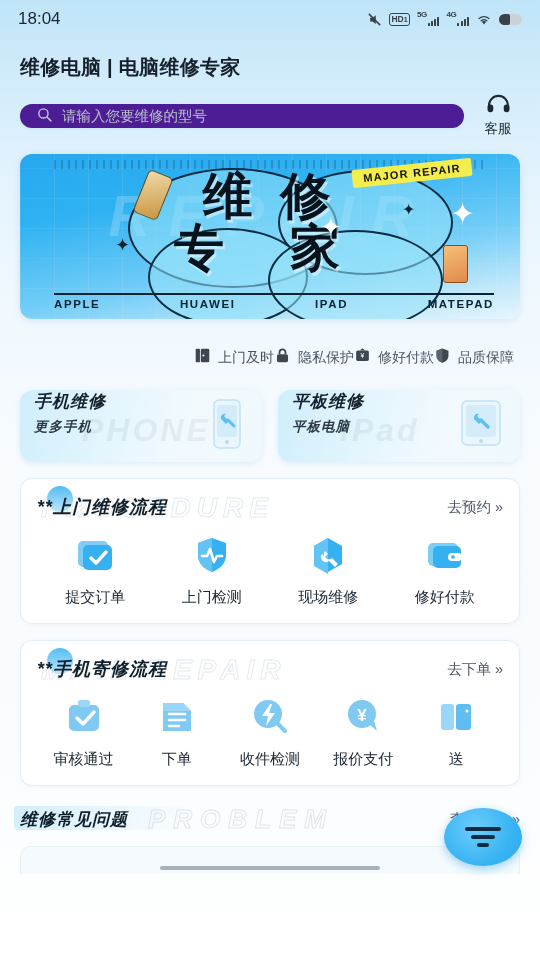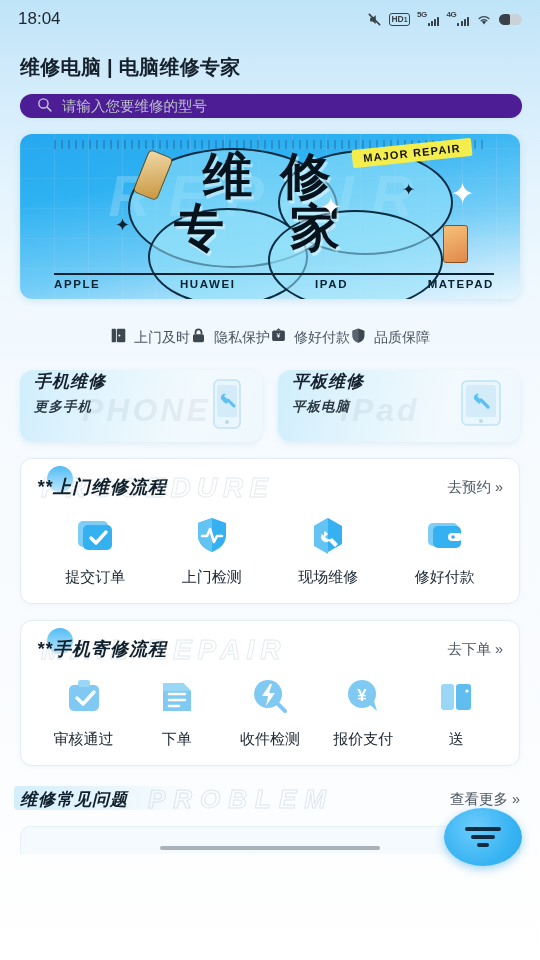--- a/index.html
+++ b/index.html
@@ -80,21 +80,21 @@
     justify-content:space-between; z-index:8; border-top:2px solid #0b2230; padding-top:3px;}
   .bn-brands span{ font-size:11.5px; font-weight:800; letter-spacing:1.6px; color:#0b2230;}
   .bn-phone{position:absolute; left:120px; top:18px; width:26px; height:46px; border-radius:5px;
     background:linear-gradient(150deg,#f0d9a8,#c9963f); transform:rotate(22deg); z-index:7;
     border:1.5px solid #6d4c15;}
   .bn-box{position:absolute; right:52px; bottom:36px; width:25px; height:38px; border-radius:3px;
     background:linear-gradient(160deg,#f7c07a,#e0894a); z-index:7; border:1.5px solid #8a4f1f;}
   .spark{position:absolute; z-index:7; color:#fff; font-size:20px; line-height:1;}
 
   
-  .features{ display:flex; justify-content:center; padding:28px 26px 0 26px; }
+  .features{ display:flex; justify-content:flex-end; padding:28px 26px 0 26px; }
   .feat{ display:flex; align-items:center; gap:7px; }
   .feat-label{ font-size:14px; color:#4a5560; }
 
   
   .cats{ display:flex; gap:16px; padding:22px 20px 0 20px; }
   .cat{
     flex:1; height:72px; border-radius:13px; position:relative; overflow:hidden;
     background:linear-gradient(105deg,#cfeefc 0%, #e4f5fd 38%, #f3fafe 70%, #eef8fd 100%);
     box-shadow:0 2px 6px rgba(130,175,205,.18);
     display:flex; align-items:flex-start; padding:0 14px;
@@ -203,20 +203,30 @@
 
 <div class="search-row">
   <div class="search-box">
     <span>
       <svg width="17" height="17" viewBox="0 0 24 24">
           <circle cx="10.5" cy="10.5" r="6.5" stroke="#c3cad1" stroke-width="2" fill="none"></circle>
           <line x1="15.5" y1="15.5" x2="21" y2="21" stroke="#c3cad1" stroke-width="2" stroke-linecap="round"></line>
         </svg>
     </span>
     <span class="search-ph">请输入您要维修的型号</span>
+  </div>
+  <div class="svc">
+    <span>
+      <svg width="25" height="21" viewBox="0 0 26 22">
+        <path d="M3 14v-2a10 10 0 0120 0v2" stroke="#1d2832" stroke-width="2.2" fill="none" stroke-linecap="round"></path>
+        <rect x="1.5" y="11" width="6" height="8" rx="3" fill="#1d2832"></rect>
+        <rect x="18.5" y="11" width="6" height="8" rx="3" fill="#1d2832"></rect>
+      </svg>
+    </span>
+    <span class="svc-label">客服</span>
   </div>
 </div>
 
 <div class="banner">
   <div class="bn-grid"></div>
   <div class="bn-ticks"></div>
   <div class="bn-wm">REPAIR</div>
   <div class="bn-blob b1"></div>
   <div class="bn-blob b2"></div>
   <div class="bn-blob b3"></div>

